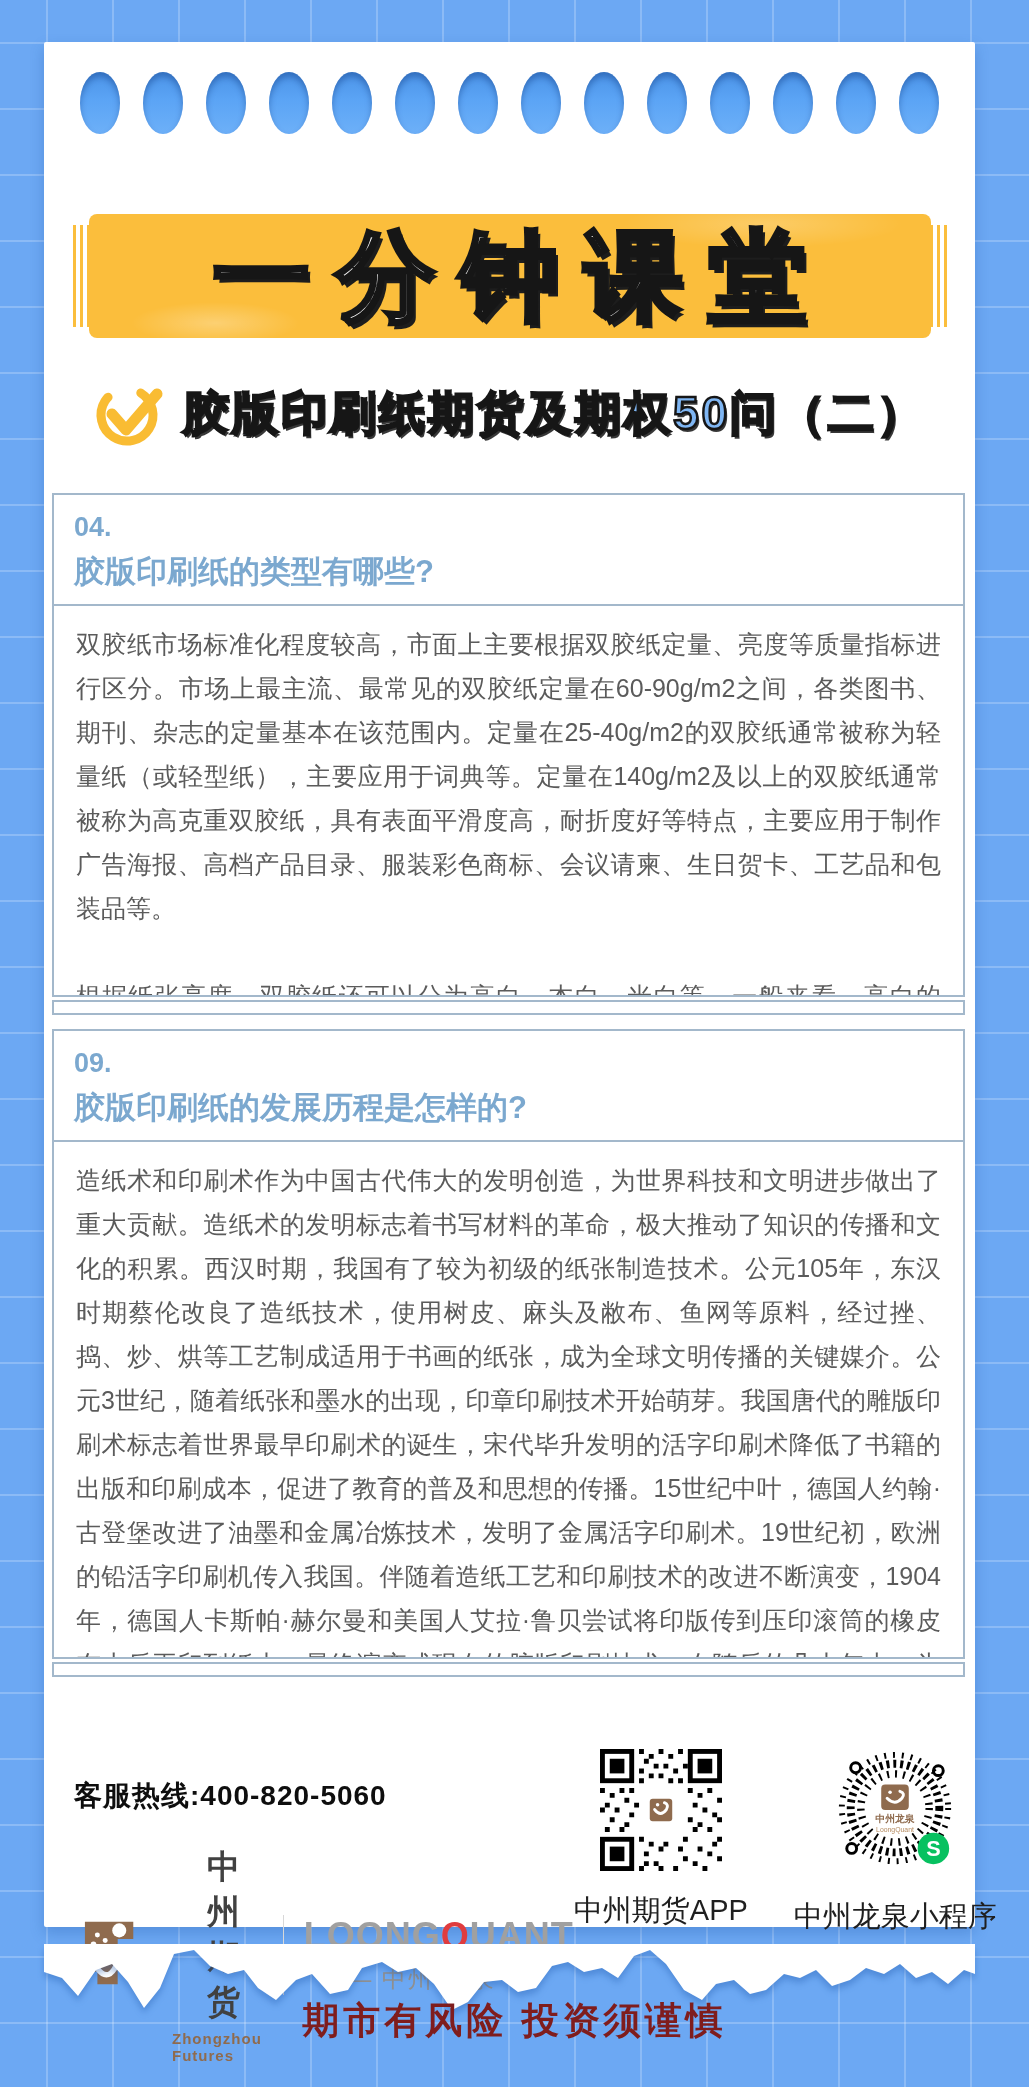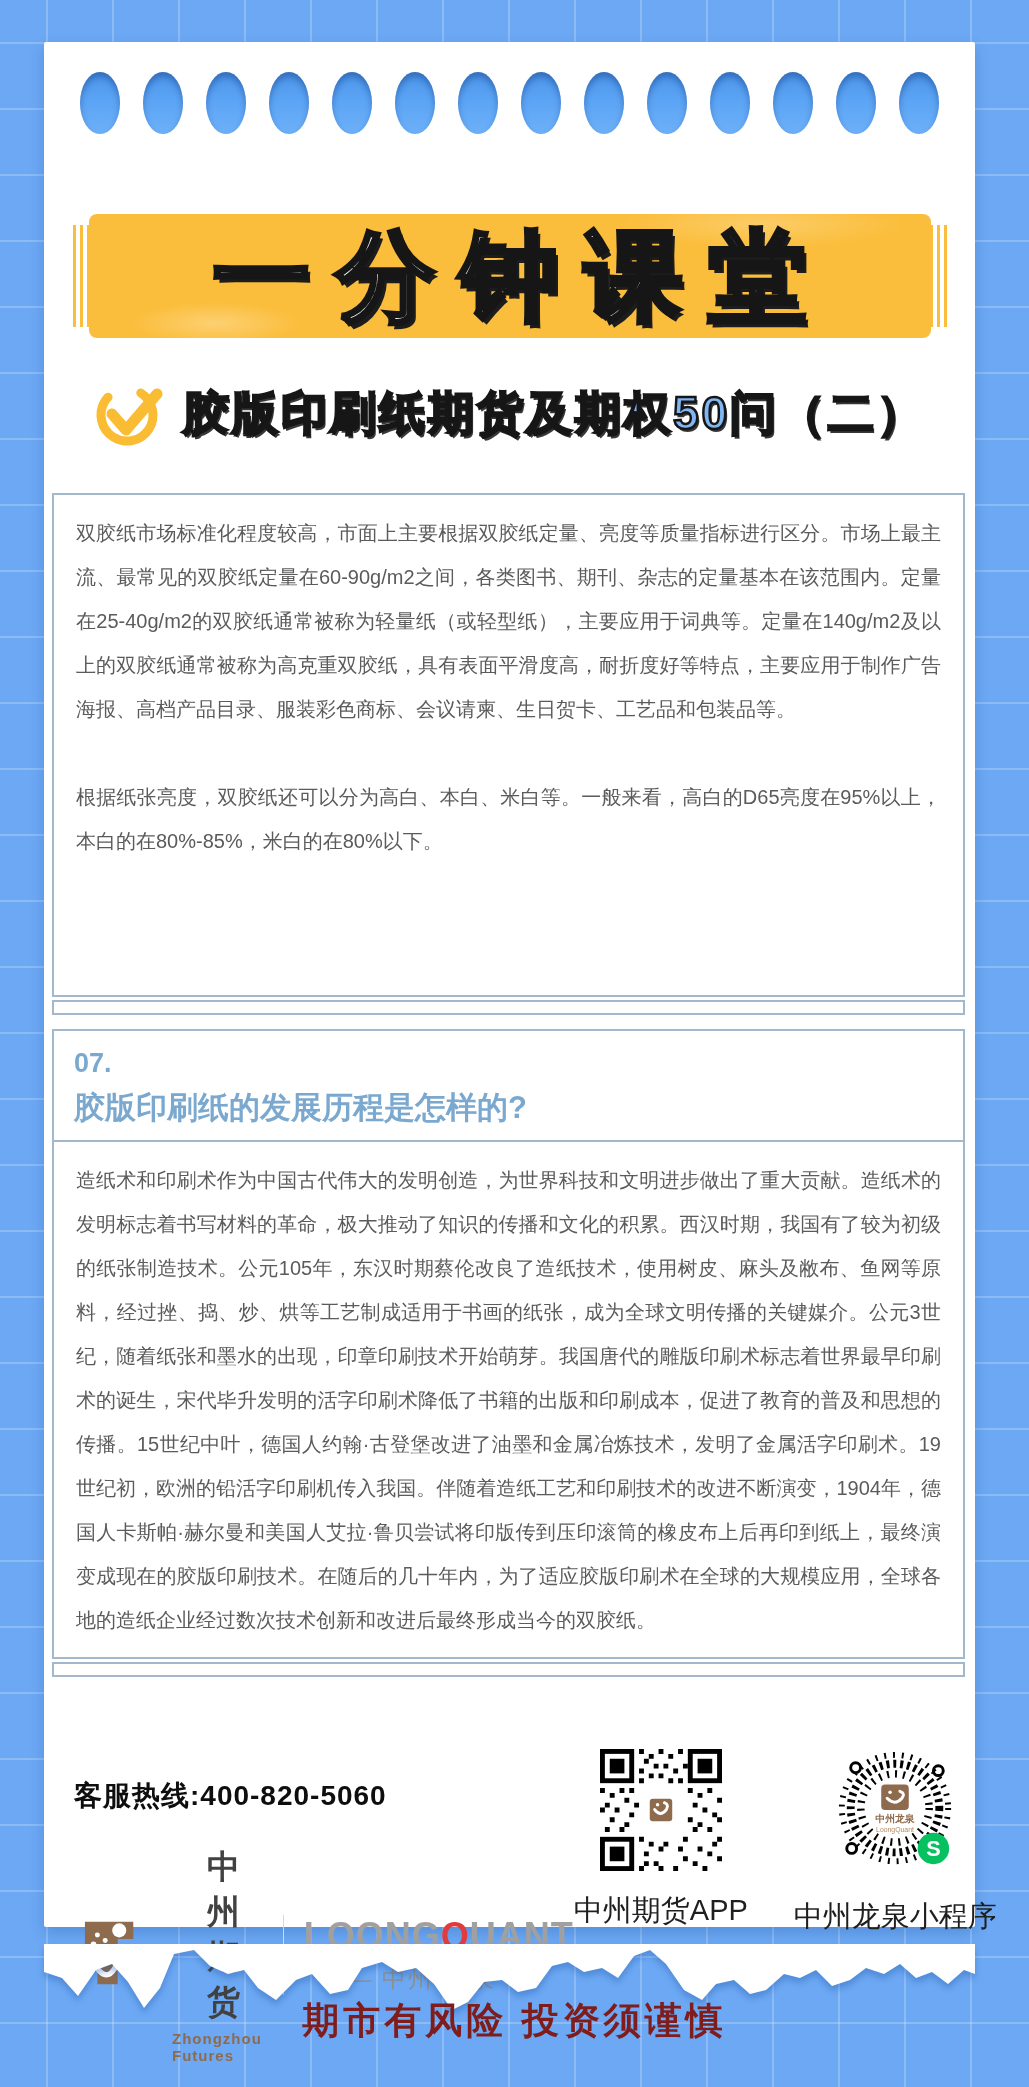--- a/index.html
+++ b/index.html
@@ -55,21 +55,21 @@
     -webkit-text-stroke:2.5px #161616;
     text-shadow:2px 3px 0 rgba(20,20,20,.85);
     white-space:nowrap;line-height:1;
   }
   
   .section{margin:43px 10px 0 8px;border:2px solid #a3b8cb;height:500px;overflow:hidden;background:#fff;}
   .section.s5{margin-top:14px;height:626px;}
   .sec-header{padding:16px 20px 12px 20px;border-bottom:2px solid #a3b8cb;}
   .sec-num{font-size:27px;color:#7ba8cf;font-weight:bold;line-height:1.25;}
   .sec-q{font-size:31px;color:#7ba8cf;font-weight:bold;margin-top:8px;line-height:1.25;}
-  .sec-body{padding:16px 22px 10px 22px;font-size:20px;line-height:44px;color:#5b5b5b;text-align:justify;}
+  .sec-body{padding:16px 22px 10px 22px;font-size:25px;line-height:44px;color:#5b5b5b;text-align:justify;}
   .sec-body p{margin:0;}
   .sec-body p + p{margin-top:44px;}
   .strip{margin:3px 10px 0 8px;height:11px;border:2px solid #a3b8cb;background:#fff;}
   
   .footer{margin-top:58px;padding:0 26px 0 30px;display:flex;justify-content:space-between;align-items:flex-start;}
   .f-left{padding-top:42px;}
   .hotline{font-size:28px;font-weight:900;color:#0e0e0e;letter-spacing:1px;white-space:nowrap;}
   .brands{margin-top:30px;display:flex;align-items:center;gap:20px;}
   .brand-text{display:flex;flex-direction:column;}
   .brand-cn{font-size:33px;font-weight:800;color:#414141;letter-spacing:4px;margin-left:35px;}
@@ -121,30 +121,34 @@
     <span class="check-wrap">
       <svg width="74" height="74" viewBox="0 0 74 74">
         <circle cx="34" cy="39" r="26" fill="none" stroke="#f9bc33" stroke-width="9" stroke-linecap="round" stroke-dasharray="127 37" transform="rotate(-58 34 39)"></circle>
         <path d="M19,38 L33,54 L64,18" fill="none" stroke="#f9bc33" stroke-width="11" stroke-linecap="round" stroke-linejoin="round"></path>
       </svg>
     </span>
     <span class="subtitle">胶版印刷纸期货及期权50问（二）</span>
   </div>
 
   <div class="section">
+    <div class="sec-header">
+      <div class="sec-num">04.</div>
+      <div class="sec-q">胶版印刷纸的类型有哪些?</div>
+    </div>
     <div class="sec-body">
       <p>双胶纸市场标准化程度较高，市面上主要根据双胶纸定量、亮度等质量指标进行区分。市场上最主流、最常见的双胶纸定量在60-90g/m2之间，各类图书、期刊、杂志的定量基本在该范围内。定量在25-40g/m2的双胶纸通常被称为轻量纸（或轻型纸），主要应用于词典等。定量在140g/m2及以上的双胶纸通常被称为高克重双胶纸，具有表面平滑度高，耐折度好等特点，主要应用于制作广告海报、高档产品目录、服装彩色商标、会议请柬、生日贺卡、工艺品和包装品等。</p>
       <p>根据纸张亮度，双胶纸还可以分为高白、本白、米白等。一般来看，高白的D65亮度在95%以上，本白的在80%-85%，米白的在80%以下。</p>
     </div>
   </div>
   <div class="strip"></div>
 
   <div class="section s5">
     <div class="sec-header">
-      <div class="sec-num">07.</div>
+      <div class="sec-num">09.</div>
       <div class="sec-q">胶版印刷纸的发展历程是怎样的?</div>
     </div>
     <div class="sec-body">
       <p>造纸术和印刷术作为中国古代伟大的发明创造，为世界科技和文明进步做出了重大贡献。造纸术的发明标志着书写材料的革命，极大推动了知识的传播和文化的积累。西汉时期，我国有了较为初级的纸张制造技术。公元105年，东汉时期蔡伦改良了造纸技术，使用树皮、麻头及敝布、鱼网等原料，经过挫、捣、炒、烘等工艺制成适用于书画的纸张，成为全球文明传播的关键媒介。公元3世纪，随着纸张和墨水的出现，印章印刷技术开始萌芽。我国唐代的雕版印刷术标志着世界最早印刷术的诞生，宋代毕升发明的活字印刷术降低了书籍的出版和印刷成本，促进了教育的普及和思想的传播。15世纪中叶，德国人约翰·古登堡改进了油墨和金属冶炼技术，发明了金属活字印刷术。19世纪初，欧洲的铅活字印刷机传入我国。伴随着造纸工艺和印刷技术的改进不断演变，1904年，德国人卡斯帕·赫尔曼和美国人艾拉·鲁贝尝试将印版传到压印滚筒的橡皮布上后再印到纸上，最终演变成现在的胶版印刷技术。在随后的几十年内，为了适应胶版印刷术在全球的大规模应用，全球各地的造纸企业经过数次技术创新和改进后最终形成当今的双胶纸。</p>
     </div>
   </div>
   <div class="strip"></div>
 
   <div class="footer">
     <div class="f-left">

